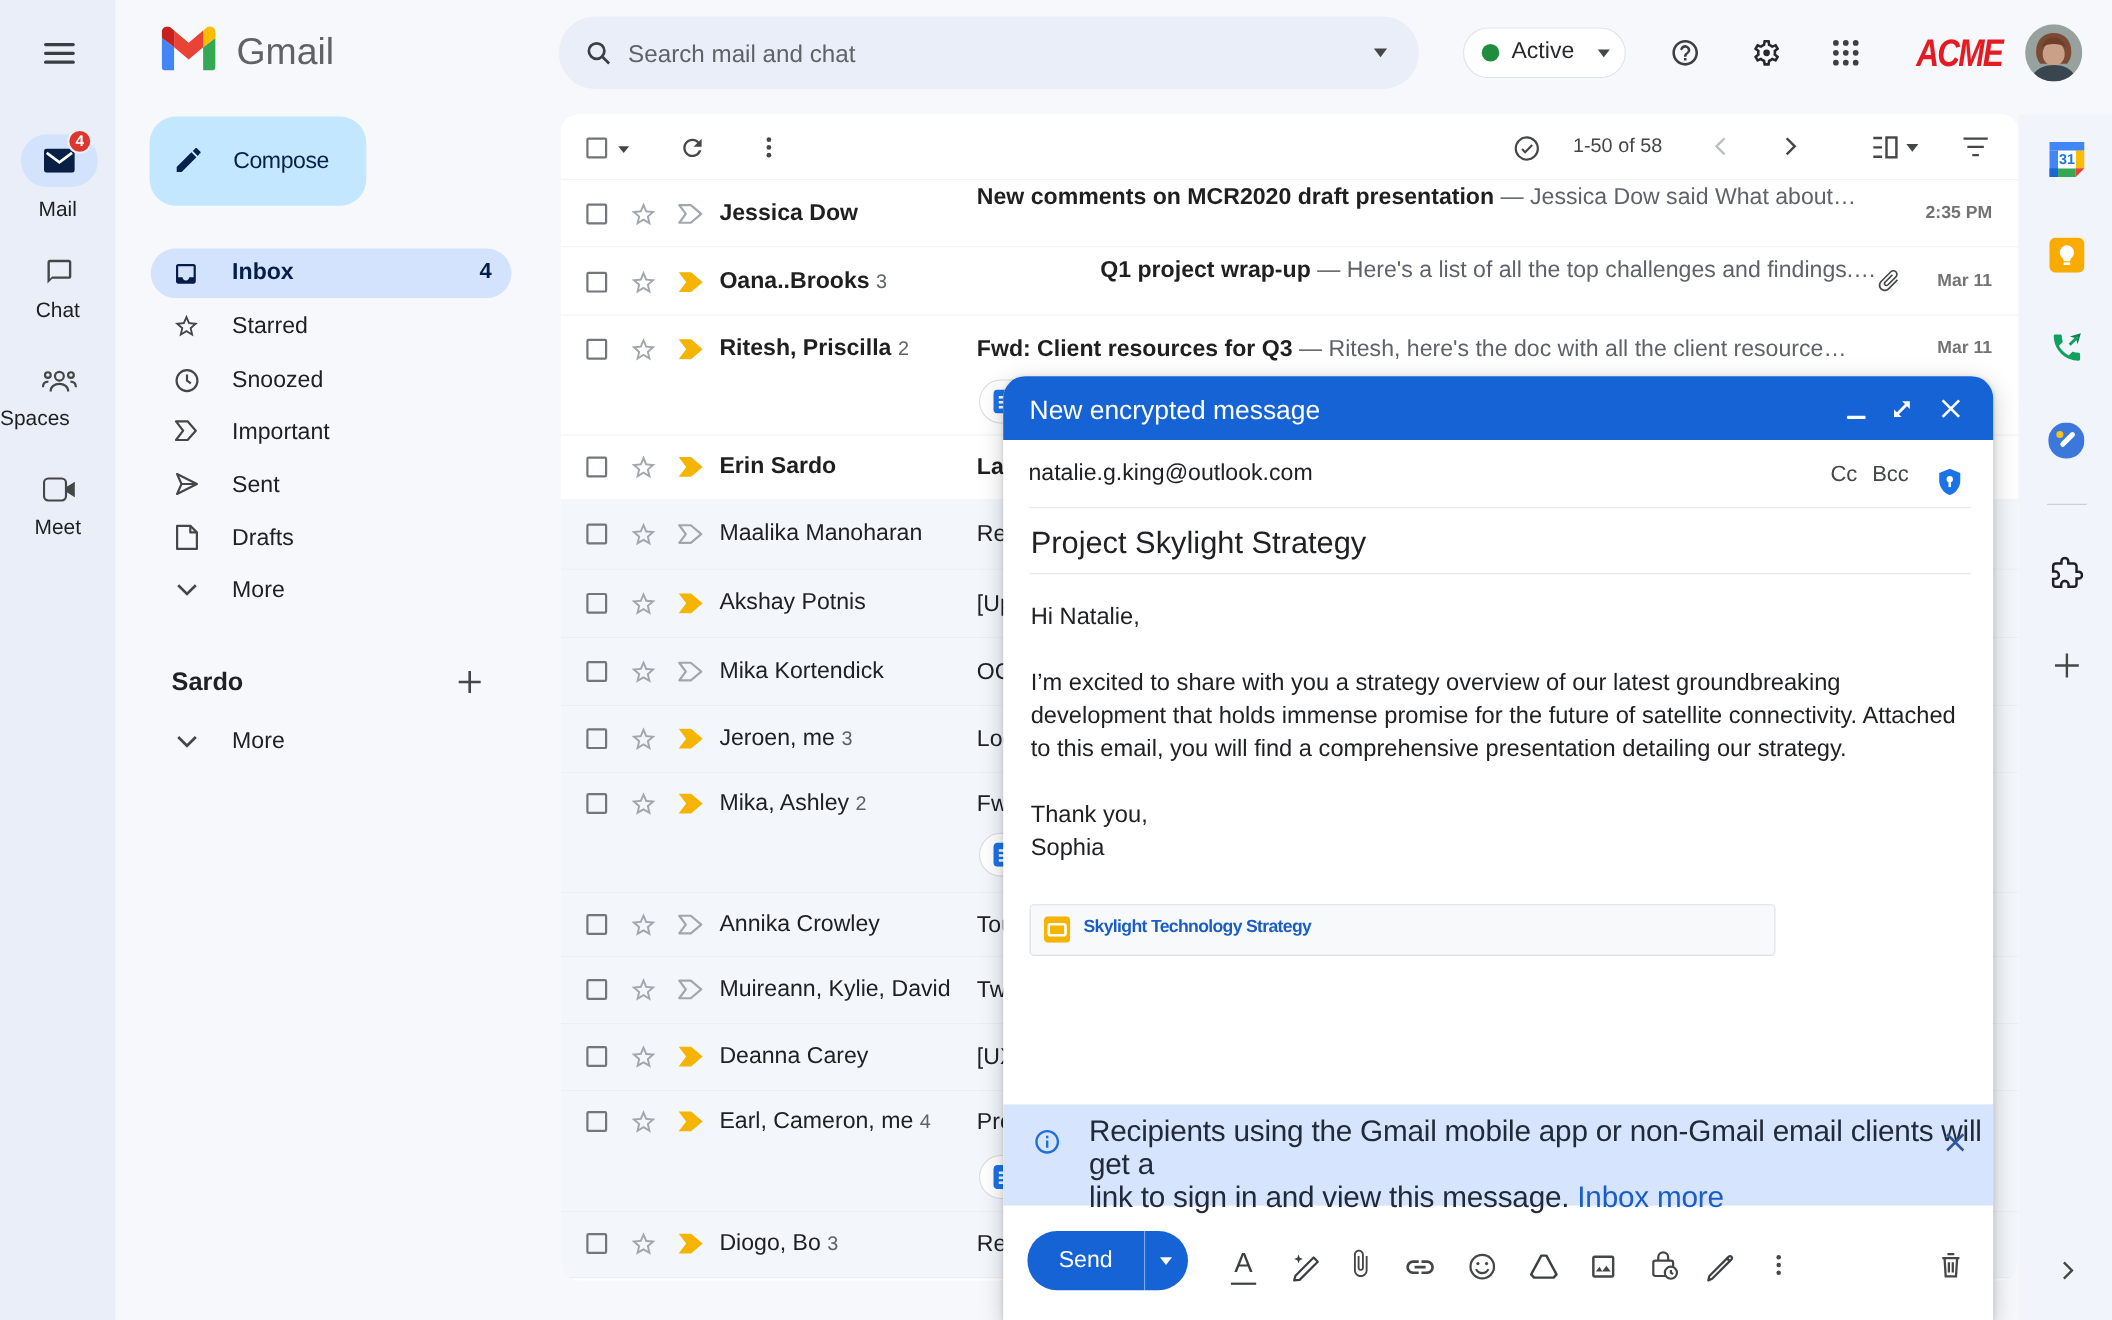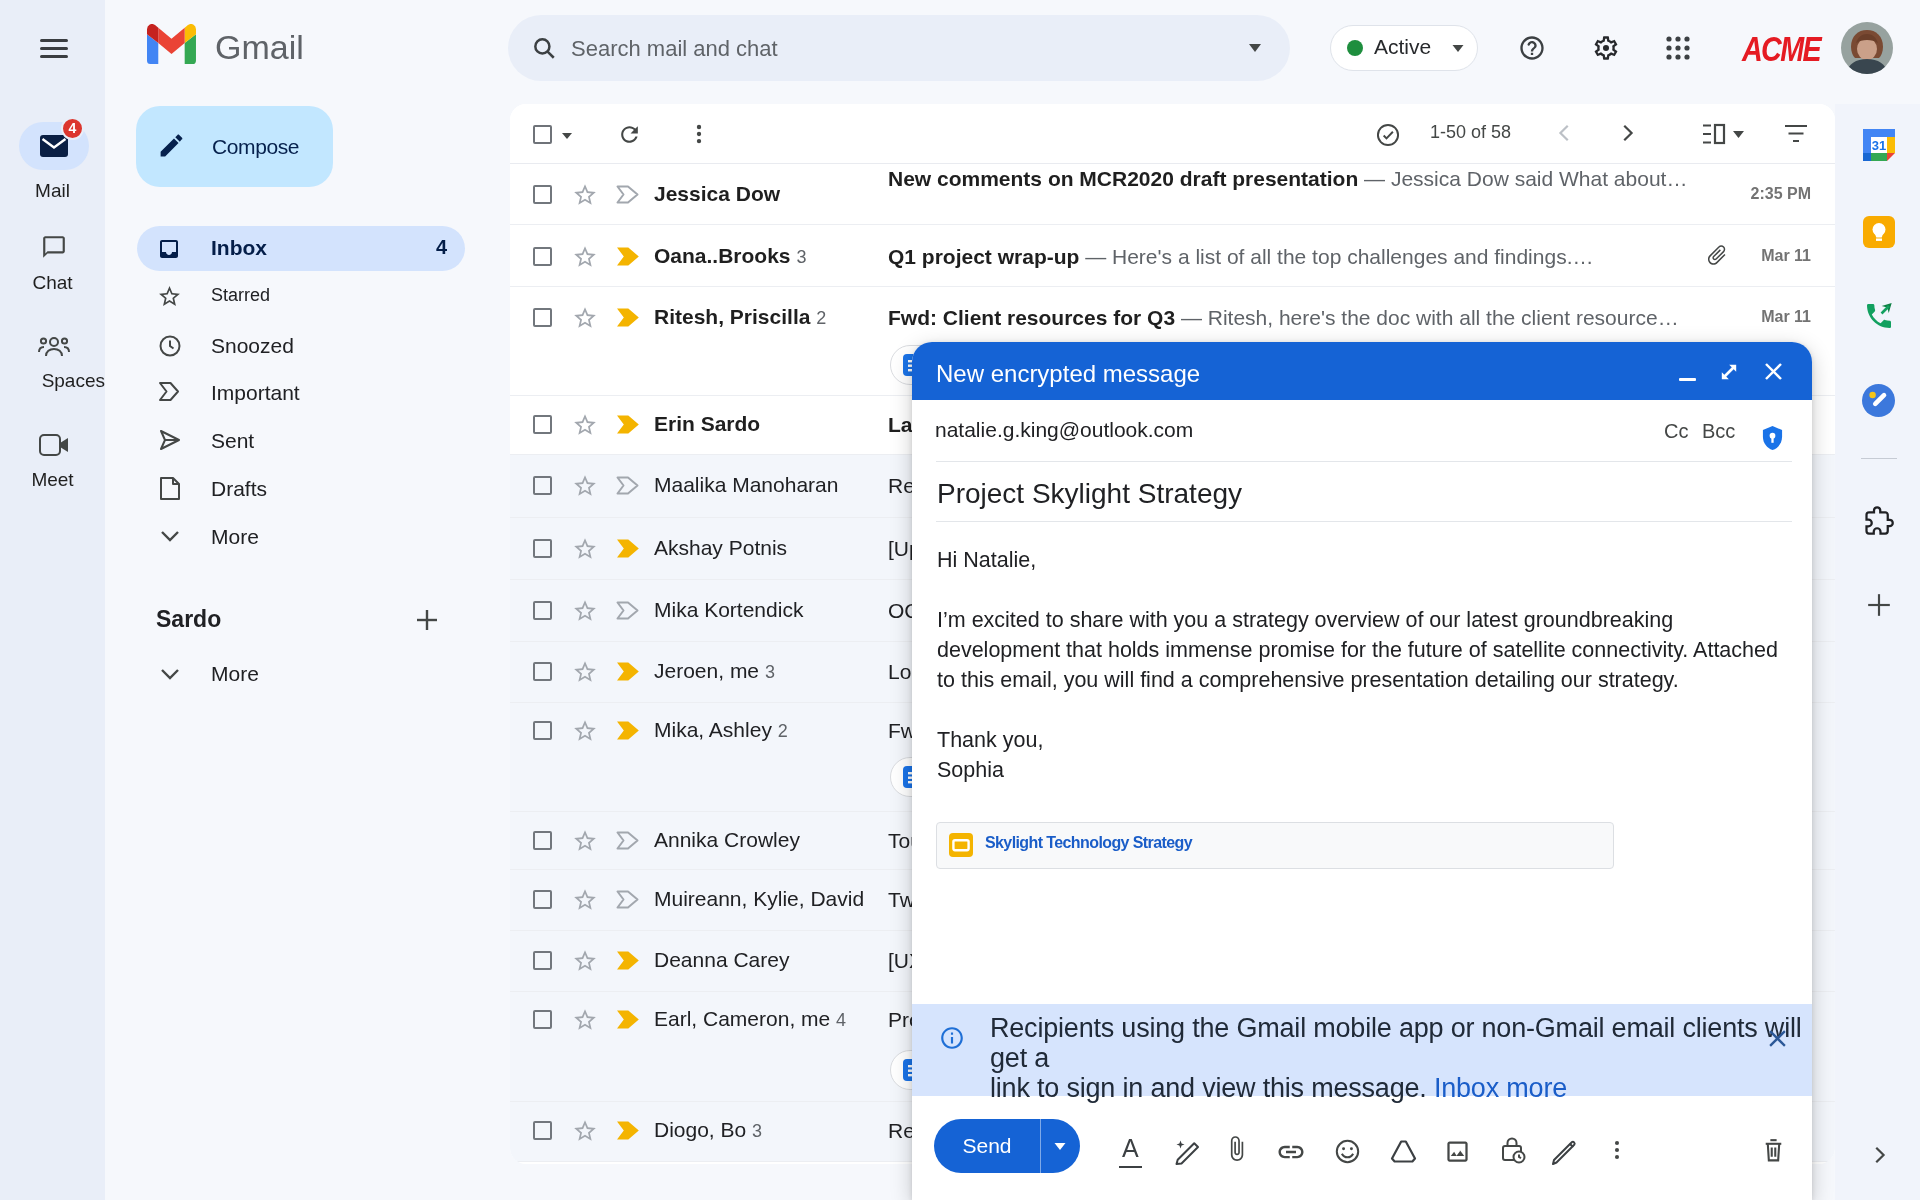--- a/index.html
+++ b/index.html
@@ -113,21 +113,21 @@
 <div class="abs" style="left:0;top:272px;width:105px;text-align:center;font-size:19px;color:#1f1f1f;">Chat</div>
 
 <svg class="abs" style="left:38px;top:332px;" width="32" height="28" viewBox="0 0 32 28" fill="none" stroke="#444746" stroke-width="2">
   <circle cx="16" cy="10" r="4"></circle>
   <path d="M8 24c0-4.4 3.6-7 8-7s8 2.6 8 7"></path>
   <circle cx="5.5" cy="9" r="2.6"></circle>
   <circle cx="26.5" cy="9" r="2.6"></circle>
   <path d="M1 20c0-3.2 2-5 5-5"></path>
   <path d="M31 20c0-3.2-2-5-5-5"></path>
 </svg>
-<div class="abs" style="left:0;top:370px;width:105px;text-align:right;font-size:19px;color:#1f1f1f;">Spaces</div>
+<div class="abs" style="left:0;top:370px;width:105px;text-align:left;font-size:19px;color:#1f1f1f;">Spaces</div>
 
 <svg class="abs" style="left:39px;top:433px;" width="30" height="24" viewBox="0 0 30 24" fill="none" stroke="#444746" stroke-width="2">
   <rect x="1" y="2" width="20" height="20" rx="4"></rect>
   <path d="M21 14l8 5V5l-8 5z" fill="#444746" stroke="none"></path>
 </svg>
 <div class="abs" style="left:0;top:469px;width:105px;text-align:center;font-size:19px;color:#1f1f1f;">Meet</div>
 
 <div class="abs" style="left:136px;top:106px;width:197px;height:81px;border-radius:24px;background:#c2e7ff;"></div>
 <svg class="abs" style="left:157px;top:131px;" width="29" height="29" viewBox="0 0 24 24" fill="#06214d">
   <path d="M3 17.25V21h3.75L17.81 9.94l-3.75-3.75L3 17.25zM20.71 7.04c.39-.39.39-1.02 0-1.41l-2.34-2.34c-.39-.39-1.02-.39-1.41 0l-1.83 1.83 3.75 3.75 1.41-1.83z"></path>
@@ -137,21 +137,21 @@
 <div class="abs" style="left:137px;top:226px;width:328px;height:45px;border-radius:23px;background:#d3e3fd;"></div>
 <svg class="abs" style="left:157px;top:237px;" width="24" height="24" viewBox="0 0 24 24" fill="#041e49">
   <path d="M19 3H5c-1.1 0-2 .9-2 2v14c0 1.1.9 2 2 2h14c1.1 0 2-.9 2-2V5c0-1.1-.9-2-2-2zm0 12h-4c0 1.66-1.35 3-3 3s-3-1.34-3-3H5V5h14v10z"></path>
 </svg>
 <div class="abs" style="left:211px;top:236px;font-size:21px;font-weight:bold;color:#041e49;">Inbox</div>
 <div class="abs" style="left:436px;top:236px;font-size:20px;font-weight:600;color:#041e49;">4</div>
 
 <svg class="abs" style="left:157px;top:284px;" width="25" height="25" viewBox="0 0 24 24" fill="#444746">
   <path d="M22 9.24l-7.19-.62L12 2 9.19 8.63 2 9.24l5.46 4.73L5.82 21 12 17.27 18.18 21l-1.63-7.03L22 9.24zM12 15.4l-3.76 2.27 1-4.28-3.32-2.88 4.38-.38L12 6.1l1.71 4.04 4.38.38-3.32 2.88 1 4.28L12 15.4z"></path>
 </svg>
-<div class="abs" style="left:211px;top:285px;font-size:18px;color:#202124;">Starred</div>
+<div class="abs" style="left:211px;top:285px;font-size:21px;color:#202124;">Starred</div>
 
 <svg class="abs" style="left:158px;top:334px;" width="24" height="24" viewBox="0 0 24 24" fill="none" stroke="#444746" stroke-width="2">
   <circle cx="12" cy="12" r="9.5"></circle>
     <path d="M12 6.5V12l3.5 2.5"></path>
 </svg>
 <div class="abs" style="left:211px;top:334px;font-size:21px;color:#202124;">Snoozed</div>
 
 <svg class="abs" style="left:158px;top:381px;" width="24" height="21" viewBox="0 0 24 21" fill="none" stroke="#444746" stroke-width="2">
   <path d="M2 2h10.5l7.5 8.5-7.5 8.5H2l6.5-8.5z" stroke-linejoin="round"></path>
 </svg>
@@ -241,21 +241,21 @@
 
   <div class="abs rowline" style="top:121px;height:62px;background:#fff;"></div>
   <div class="abs cb" style="top:143px;"></div>
   <svg class="abs star" style="top:140px;">
       <use href="#ic-star"></use>
     </svg>
   <svg class="abs mark" style="top:143px;">
       <use href="#ic-mark-f"></use>
     </svg>
   <div class="abs sender bold" style="top:140px;">Oana..Brooks <span class="cnt">3</span></div>
-  <div class="abs subj" style="top:141px;"><b>Q1 project wrap-up</b><span class="sn">&nbsp;— Here's a list of all the top challenges and findings.…</span></div>
+  <div class="abs subj" style="top:130px;text-align:center;"><b>Q1 project wrap-up</b><span class="sn">&nbsp;— Here's a list of all the top challenges and findings.…</span></div>
   <svg class="abs" style="left:1195px;top:139px;transform:rotate(45deg);" width="24" height="24" viewBox="0 0 24 24" fill="#444746">
       <path d="M16.5 6v11.5c0 2.21-1.79 4-4 4s-4-1.79-4-4V5c0-1.38 1.12-2.5 2.5-2.5s2.5 1.12 2.5 2.5v10.5c0 .55-.45 1-1 1s-1-.45-1-1V6H10v9.5c0 1.38 1.12 2.5 2.5 2.5s2.5-1.12 2.5-2.5V5c0-2.21-1.79-4-4-4S7 2.79 7 5v12.5c0 3.04 2.46 5.5 5.5 5.5s5.5-2.46 5.5-5.5V6h-1.5z"></path>
     </svg>
   <div class="abs date" style="top:143px;">Mar 11</div>
 
   <div class="abs rowline" style="top:183px;height:109px;background:#fff;"></div>
   <div class="abs cb" style="top:204px;"></div>
   <svg class="abs star" style="top:201px;">
       <use href="#ic-star"></use>
     </svg>

